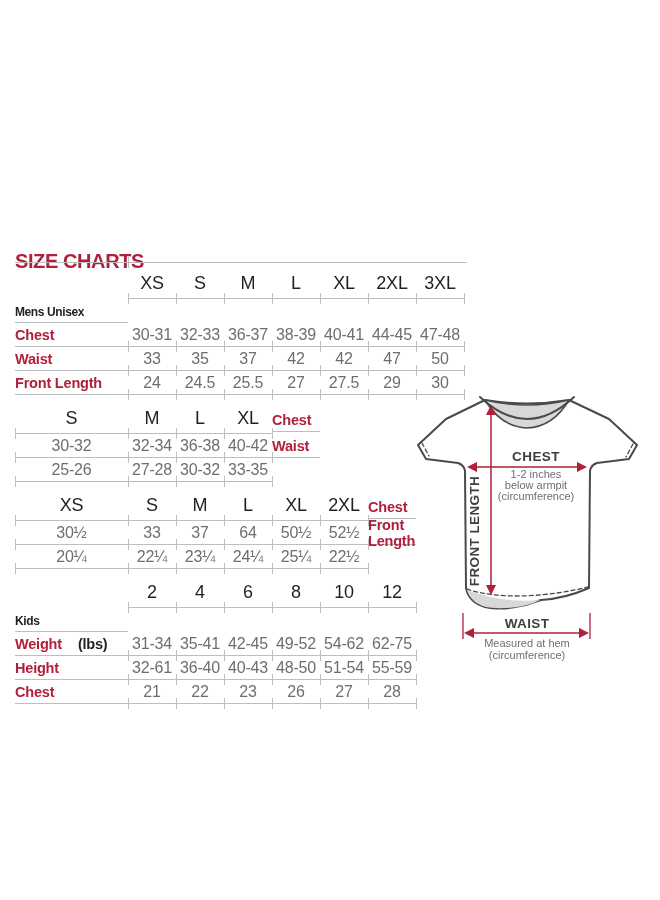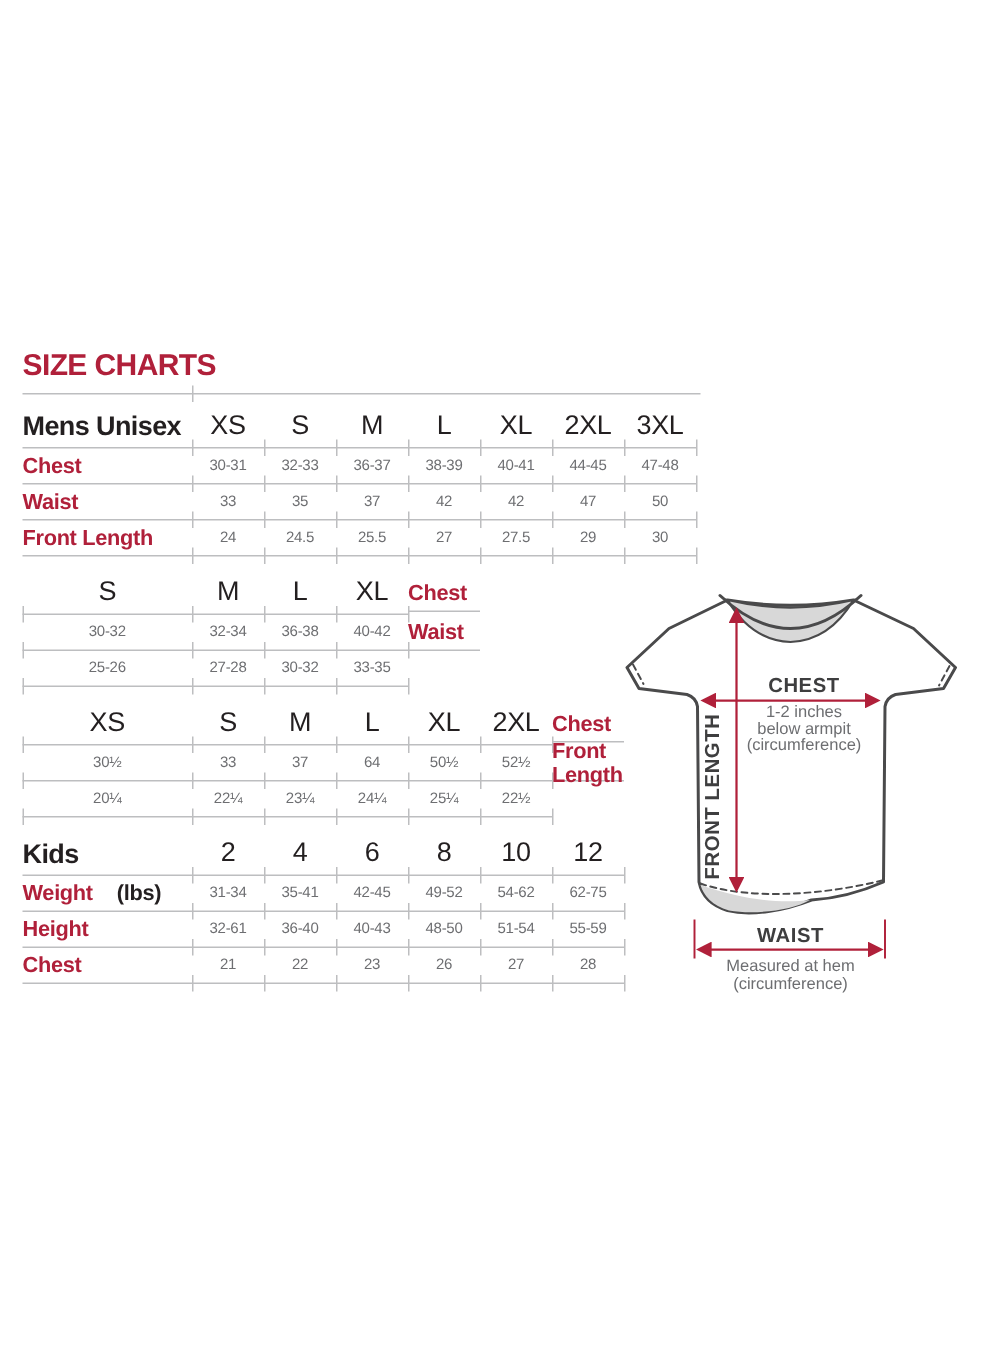--- a/index.html
+++ b/index.html
@@ -9,48 +9,48 @@
     --rule:#bdbec0;
     --shirt-ink:#4a4a4b;
     --shirt-gray:#d8d8d8;
   }
   *{box-sizing:border-box;}
   html,body{margin:0;padding:0;}
   body{width:660px;height:900px;background:#ffffff;font-family:"Liberation Sans",sans-serif;}
   .canvas{position:relative;width:660px;height:900px;background:#ffffff;overflow:hidden;}
 
   .page-title{
-    position:absolute;left:15px;top:233px;margin:0;
+    position:absolute;left:15px;top:250px;margin:0;
     font-size:20px;font-weight:bold;color:var(--red);letter-spacing:-0.4px;
   }
   .title-rule{position:absolute;left:15px;top:262px;width:452px;height:1px;background:var(--rule);}
   .title-rule .tick{position:absolute;left:113px;top:-5px;width:1px;height:11px;background:var(--rule);}
 
   .tables{position:absolute;left:15px;top:273px;width:452px;}
   .size-table{display:grid;margin-bottom:13px;}
   .cell{
     position:relative;display:flex;align-items:center;
     border-bottom:1px solid var(--rule);
   }
   .cell.th-name{
     height:26px;align-items:flex-end;padding-bottom:3px;
-    font-size:18px;font-weight:bold;color:var(--ink);letter-spacing:-0.4px;
+    font-size:12px;font-weight:bold;color:var(--ink);letter-spacing:-0.4px;margin-top:24px;
   }
   .cell.th-size{
     height:26px;align-items:flex-end;padding-bottom:4px;justify-content:center;
     font-size:18px;font-weight:normal;color:var(--ink);letter-spacing:-0.2px;
   }
   .cell.row-label{
     height:24px;
     font-size:14.5px;font-weight:bold;color:var(--red);letter-spacing:-0.2px;
   }
   .cell.row-label .suffix{color:var(--ink);margin-left:16px;}
   .cell.val{
     height:24px;justify-content:center;
-    font-size:10px;color:var(--gray);letter-spacing:-0.2px;
+    font-size:16px;color:var(--gray);letter-spacing:-0.2px;
   }
   
   .cell.data::before{
     content:"";position:absolute;left:-0.5px;bottom:-6px;width:1px;height:11px;background:var(--rule);
   }
   .cell.data.last::after{
     content:"";position:absolute;right:-0.5px;bottom:-6px;width:1px;height:11px;background:var(--rule);
   }
 
   .diagram{position:absolute;left:413px;top:383px;width:237px;height:292px;}

